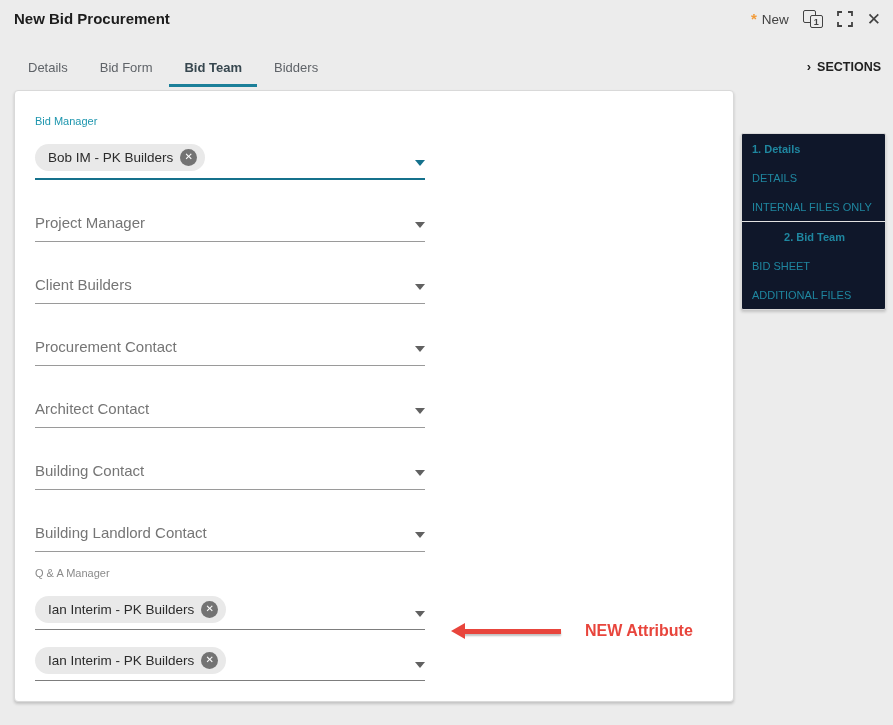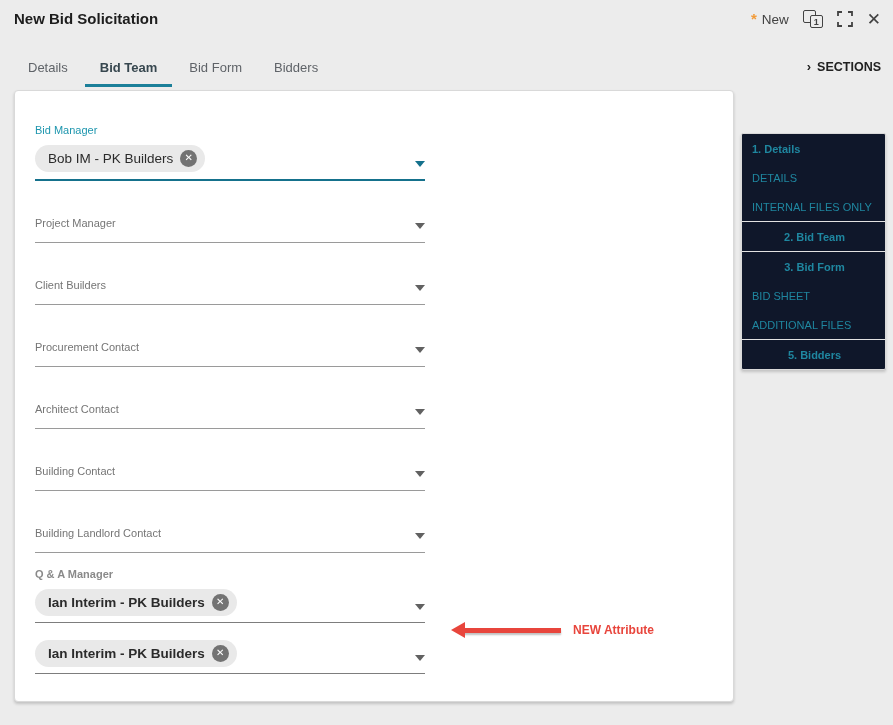--- a/index.html
+++ b/index.html
@@ -56,40 +56,40 @@
     background: #fff; border: 1px solid #d9d9d9; border-radius: 4px;
     box-shadow: 0 2px 3px rgba(0,0,0,0.18);
     padding: 0 0 0 20px;
   }
   .field { position: relative; width: 390px; }
 
   .field-label { font-size: 11px; line-height: 13px; }
   .field-label.teal { color: #1e96ae; }
   .field-label.gray { color: #8a8a8a; }
 
-  .chip-row { display: flex; align-items: center; height: 30px; margin-top: 6px; }
+  .chip-row { display: flex; align-items: center; height: 30px; margin-top: 14px; }
   .chip {
     display: inline-flex; align-items: center; gap: 7px;
     background: #e9e9e9; border-radius: 16px; padding: 5px 8px 5px 13px;
     font-size: 13.5px; color: #2b2b2b; white-space: nowrap;
   }
   .chip-remove {
     width: 17px; height: 17px; border-radius: 50%; background: #737373;
     color: #fff; font-size: 10px; display: flex; align-items: center; justify-content: center;
     cursor: pointer; line-height: 1;
   }
 
-  .field.bid-manager { padding-top: 33px; }
+  .field.bid-manager { padding-top: 24px; }
   .field.bid-manager .chip-underline { margin-top: 6px; border-bottom: 2px solid #15718c; }
 
   .placeholder-row {
     margin-top: 33px; padding-bottom: 9px; border-bottom: 1px solid #9a9a9a;
-    font-size: 11px; color: #757575; line-height: 19px;
-  }
-  .field.qa { margin-top: 15px; font-weight: bold; }
+    font-size: 15px; color: #757575; line-height: 19px;
+  }
+  .field.qa { margin-top: 15px; }
   .field.qa .chip-underline { margin-top: 5px; border-bottom: 1px solid #7d7d7d; }
 
   .caret {
     position: absolute; right: 0; width: 0; height: 0;
     border-left: 5px solid transparent; border-right: 5px solid transparent;
     border-top: 6px solid #616161; cursor: pointer;
   }
   .caret.teal { border-top-color: #15718c; }
 
   
@@ -97,21 +97,21 @@
   .arrow { position: relative; width: 110px; height: 16px; }
   .arrow .shaft {
     position: absolute; left: 12px; top: 6px; right: 0; height: 5px;
     background: #e8453c; box-shadow: 0 2px 2px rgba(0,0,0,0.25);
   }
   .arrow .head {
     position: absolute; left: 0; top: 0; width: 0; height: 0;
     border-top: 8px solid transparent; border-bottom: 8px solid transparent;
     border-right: 14px solid #e8453c;
   }
-  .annotation-text { margin-left: 12px; font-size: 12px; font-weight: bold; color: #e8453c; white-space: nowrap; }
+  .annotation-text { margin-left: 24px; font-size: 16px; font-weight: bold; color: #e8453c; white-space: nowrap; }
 
   
   .sections-header {
     position: absolute; top: 59px; right: 12px;
     display: flex; align-items: center; gap: 6px;
     font-size: 12.5px; font-weight: bold; color: #212121; cursor: pointer;
   }
   .sections-chevron { font-size: 13px; font-weight: bold; color: #212121; }
   .sections-card {
     position: absolute; top: 85px; right: 7px; width: 145px;
@@ -122,21 +122,21 @@
   .section-item {
     padding: 9px 8px 8px 10px; font-size: 11px; color: #1f87a0;
     cursor: pointer; white-space: nowrap; overflow: hidden; text-overflow: ellipsis;
   }
   .section-item.numbered { font-weight: bold; }
   .section-item.divided { border-top: 1px solid #e2e2e2; text-align: center; }
 </style>
 </head>
 <body>
 
-<div class="page-title">New Bid Solicitation</div>
+<div class="page-title">New Bid Procurement</div>
 
 <div class="header-right">
   <div class="status-new">
     <span class="status-asterisk">*</span>
     <span>New</span>
   </div>
   <div class="icon-btn">
     <span class="layers-icon">
       <span class="back"></span>
       <span class="front">1</span>
@@ -150,22 +150,22 @@
         <path d="M5 15 H1 V11"></path>
     </svg>
   </div>
   <div class="icon-btn">
     <span class="close-x">✕</span>
   </div>
 </div>
 
 <div class="tabbar">
   <div class="tab">Details</div>
+  <div class="tab">Bid Form</div>
   <div class="tab active">Bid Team</div>
-  <div class="tab">Bid Form</div>
   <div class="tab">Bidders</div>
 </div>
 
 <div class="form-card">
 
   <div class="field bid-manager">
     <div class="field-label teal">Bid Manager</div>
     <div class="chip-row">
       <span class="chip">
         <span>Bob IM - PK Builders</span>
@@ -241,17 +241,15 @@
 <div class="sections-header">
   <span class="sections-chevron">›</span>
   <span>SECTIONS</span>
 </div>
 
 <div class="sections-card">
   <div class="section-item numbered">1. Details</div>
   <div class="section-item">DETAILS</div>
   <div class="section-item">INTERNAL FILES ONLY</div>
   <div class="section-item numbered divided">2. Bid Team</div>
-  <div class="section-item numbered divided">3. Bid Form</div>
   <div class="section-item">BID SHEET</div>
   <div class="section-item">ADDITIONAL FILES</div>
-  <div class="section-item numbered divided">5. Bidders</div>
 </div>
 
 </body></html>

